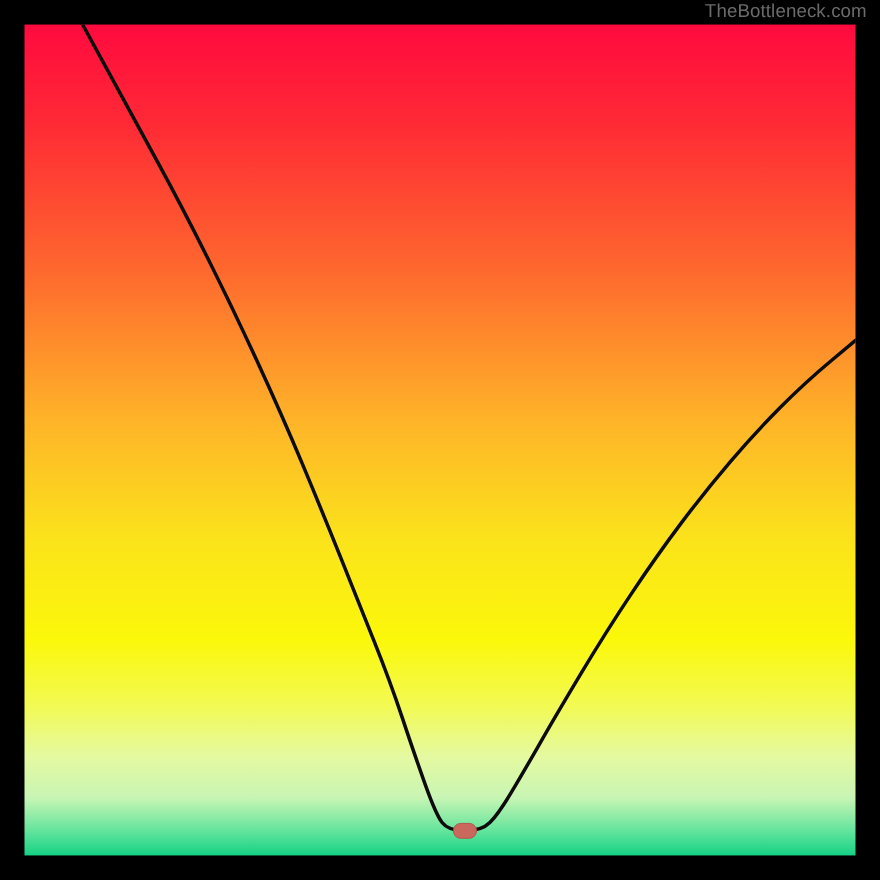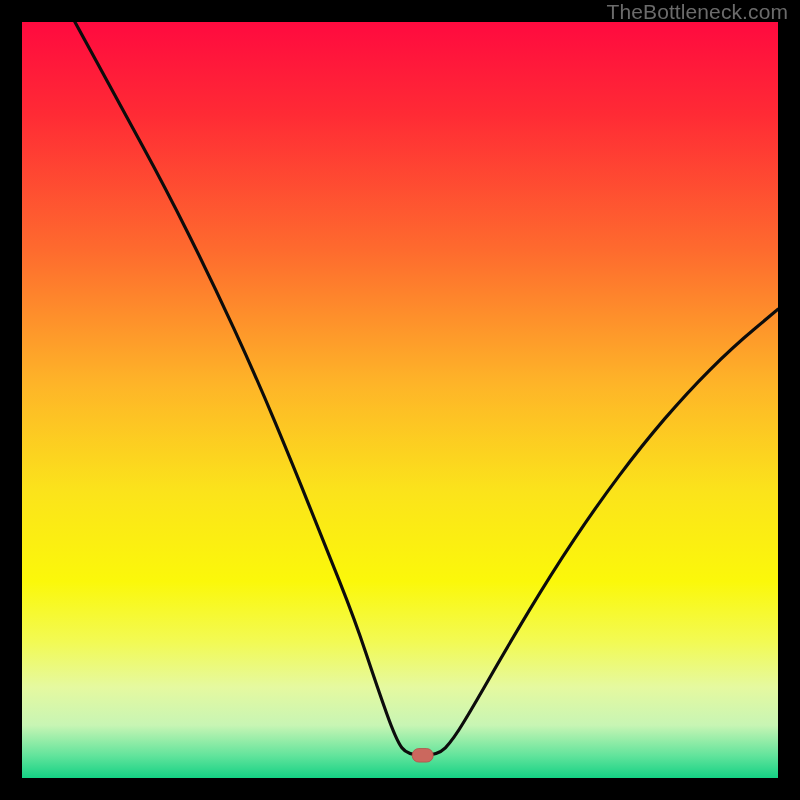--- a/index.html
+++ b/index.html
@@ -29,21 +29,21 @@
   .plot-area svg {
     display: block;
     width: 100%;
     height: 100%;
   }
   .watermark {
     position: absolute;
     top: 0px;
     right: 12px;
     color: #6b6b6b;
-    font-size: 21px;
+    font-size: 17px;
     font-weight: 500;
     letter-spacing: 0.1px;
     user-select: none;
   }
 </style>
 </head>
 <body>
 
 <div class="frame">
 

